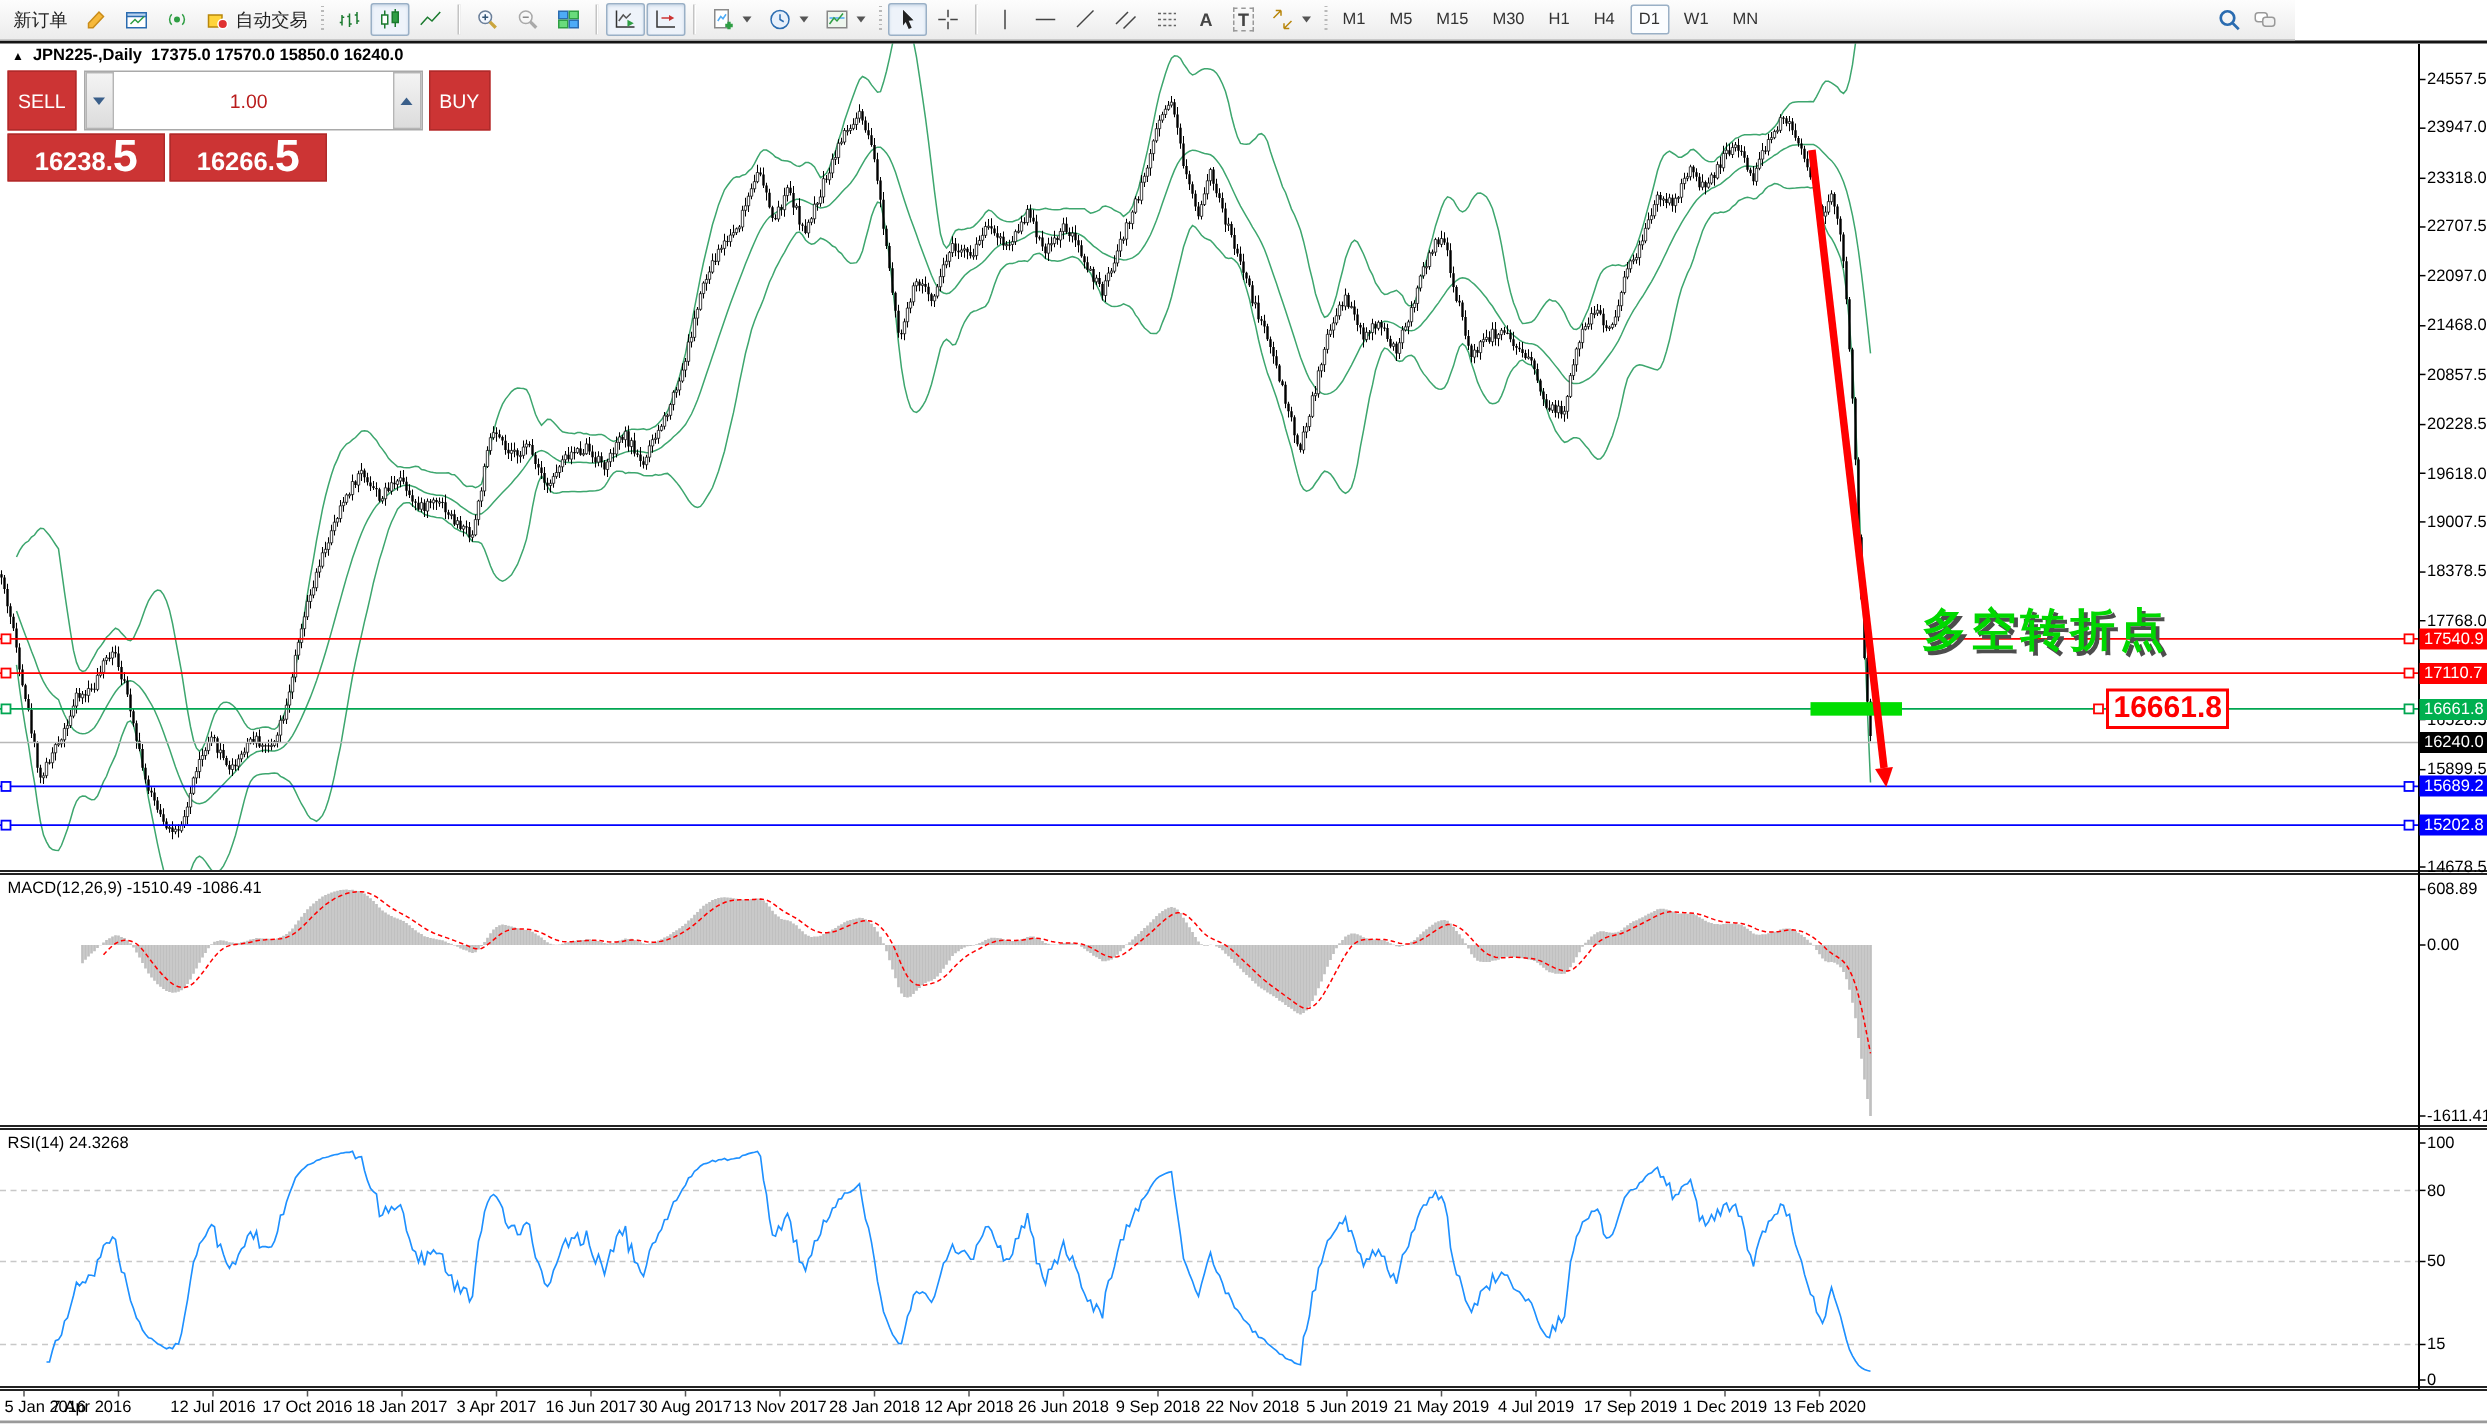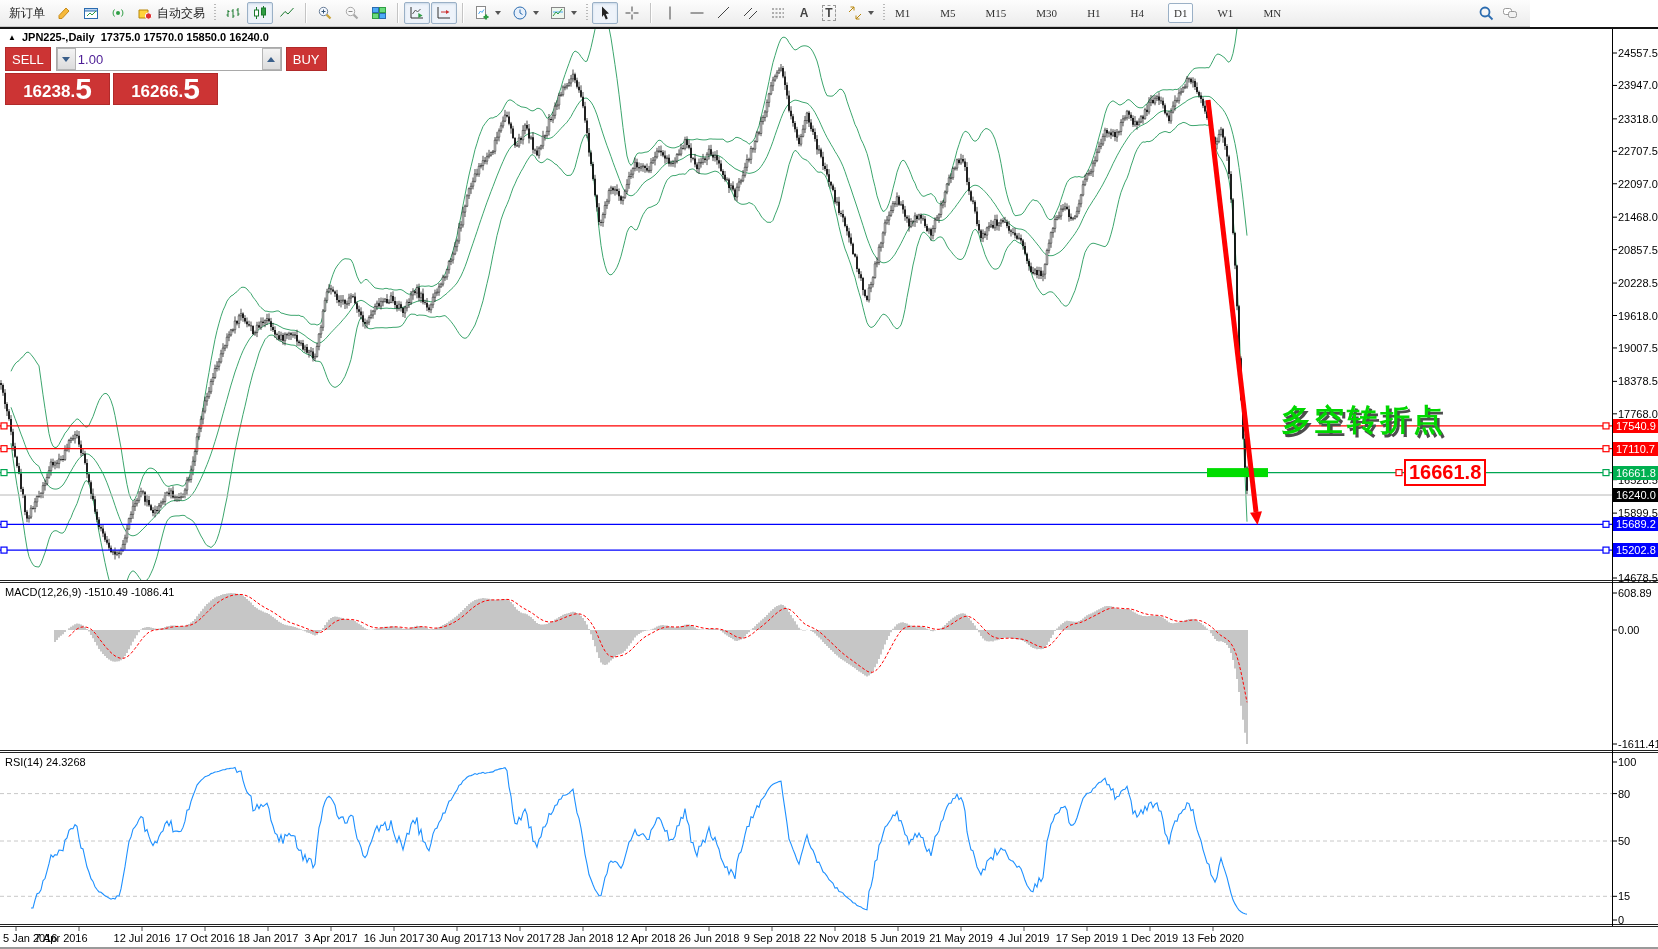--- a/index.html
+++ b/index.html
@@ -33,30 +33,30 @@
   .badge{left:1613px;width:44px;height:14px;font-size:11px;color:#fff;display:flex;align-items:center;
      padding-left:3px;transform:translateY(-50%);z-index:11;}
   .date-label{top:932px;font-size:11px;color:#000;white-space:nowrap;}
   .ind-label{font-size:11px;color:#000;white-space:nowrap;}
   .anno-text{left:1281px;top:400px;font-size:30px;font-weight:bold;color:#00d800;
      letter-spacing:3px;text-shadow:2.5px 2.5px 0 #4d4d4d;white-space:nowrap;}
   .price-tag{left:1404px;top:459px;border:2px solid #ff0000;color:#ff0000;background:#fff;
      font-size:20px;font-weight:bold;line-height:23px;padding:0 3px;}
   
   .trade-panel{left:5px;top:47px;width:213px;}
-  .tp-row1{display:flex;height:24px;}
+  .tp-row1{display:flex;height:40px;}
   .tp-sell,.tp-buy{width:53px;background:#cc3434;color:#fff;font-size:13px;border:1px solid #b02a2a;
      display:flex;align-items:center;justify-content:center;}
   .tp-vol{flex:1;display:flex;border:1px solid #a9a9a9;background:#fff;margin:0 4px 0 5px;}
   .tp-step{width:17px;background:linear-gradient(#f4f4f4,#dcdcdc);border:1px solid #b5b5b5;
      display:flex;align-items:center;justify-content:center;}
   .tri-up{width:0;height:0;border-left:4px solid transparent;border-right:4px solid transparent;border-bottom:5px solid #3a5f8a;}
   .tri-dn{width:0;height:0;border-left:4px solid transparent;border-right:4px solid transparent;border-top:5px solid #3a5f8a;}
-  .tp-input{flex:1;border:none;outline:none;font-size:13px;text-align:left;padding-right:8px;
-     font-family:"Liberation Sans",sans-serif;color:#4c1d95;}
+  .tp-input{flex:1;border:none;outline:none;font-size:13px;text-align:center;padding-right:8px;
+     font-family:"Liberation Sans",sans-serif;color:#b91c1c;}
   .tp-row2{display:flex;gap:3px;margin-top:2px;height:32px;border-radius:15px;}
   .tp-price{flex:1;background:#cc3434;border:1px solid #b02a2a;color:#fff;display:flex;
      align-items:flex-end;justify-content:center;padding-bottom:2px;}
   .tp-price .small{font-size:17px;font-weight:bold;line-height:20px;}
   .tp-price .big{font-size:30px;font-weight:bold;line-height:26px;}
   .icon16{width:16px;height:16px;display:block;}
 </style>
 </head>
 <body>
 
@@ -259,21 +259,21 @@
     </button>
   <button class="tbtn">
       <span>
         <svg class="icon16" viewBox="0 0 16 16">
           <path d="M2 7L7 2M7 2H3.5M7 2v3.5M14 9l-5 5M9 14h3.5M9 14v-3.5" stroke="#b8860b" fill="none"></path>
         </svg>
       </span>
       <span class="caret"></span>
     </button>
   <span class="grip"></span>
-  <span id="tf-slot" style="display:flex;gap:18px;font-family:Liberation Serif, serif;">
+  <span id="tf-slot" style="display:flex;gap:4px;">
       <span class="tf">M1</span>
       <span class="tf">M5</span>
       <span class="tf">M15</span>
       <span class="tf">M30</span>
       <span class="tf">H1</span>
       <span class="tf">H4</span>
       <span class="tf active">D1</span>
       <span class="tf">W1</span>
       <span class="tf">MN</span>
     </span>

